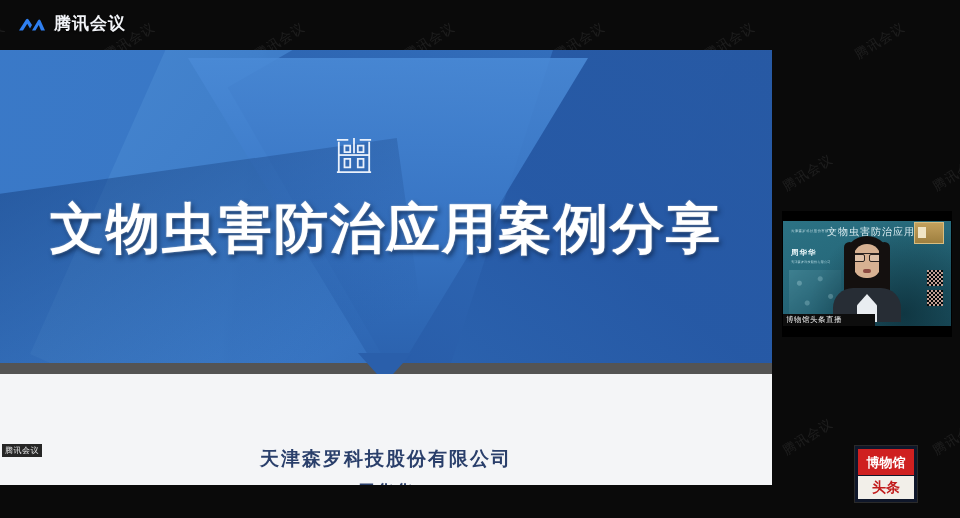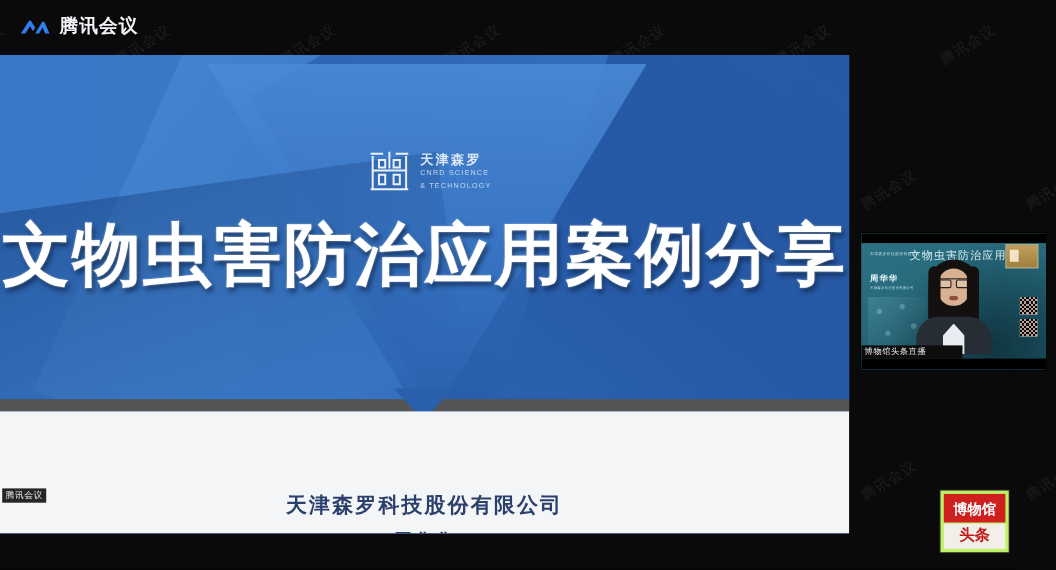--- a/index.html
+++ b/index.html
@@ -223,21 +223,21 @@
     filter: blur(.25px);
   }
 
   
   .slide-title {
     position: absolute;
     left: 0;
     right: 0;
     top: 148px;
     text-align: center;
-    font-size: 62px;
+    font-size: 54px;
     font-weight: bold;
     color: #ffffff;
     letter-spacing: 2px;
     line-height: 1.12;
     text-shadow:
       0 0 2px rgba(255,255,255,.55),
       2px 3px 5px rgba(12,36,74,.75);
     z-index: 5;
   }
 
@@ -503,21 +503,21 @@
     background: #000;
   }
 
   
   .channel-logo {
     position: absolute;
     left: 855px;
     top: 446px;
     width: 62px;
     height: 56px;
-    background: #bef264;
+    background: #0f172a;
     z-index: 25;
     box-shadow: 0 0 0 1px #2a2a2a;
   }
   .ch-top {
     position: absolute;
     left: 3px;
     top: 3px;
     right: 3px;
     height: 26px;
     background: #cf2020;
@@ -621,25 +621,20 @@
           <path d="M2 4 L14 4 M26 4 L38 4"></path>
           <path d="M4 20 L36 20"></path>
           <path d="M10 10 L16 10 L16 17 L10 17 Z"></path>
           <path d="M24 10 L30 10 L30 17 L24 17 Z"></path>
           <path d="M10 24 L16 24 L16 33 L10 33 Z"></path>
           <path d="M24 24 L30 24 L30 33 L24 33 Z"></path>
           <path d="M20 2 L20 18"></path>
           <path d="M2 38 L38 38"></path>
         </g>
       </svg>
-      <div class="logo-words">
-        <div class="logo-cn">天津森罗</div>
-        <div class="logo-en">CNRD SCIENCE</div>
-        <div class="logo-en">&amp; TECHNOLOGY</div>
-      </div>
     </div>
 
     <div class="slide-title">文物虫害防治应用案例分享</div>
 
     <div class="slide-company">天津森罗科技股份有限公司</div>
     <div class="slide-presenter">周华华</div>
 
     <div class="slide-wm">腾讯会议</div>
   </div>
 

